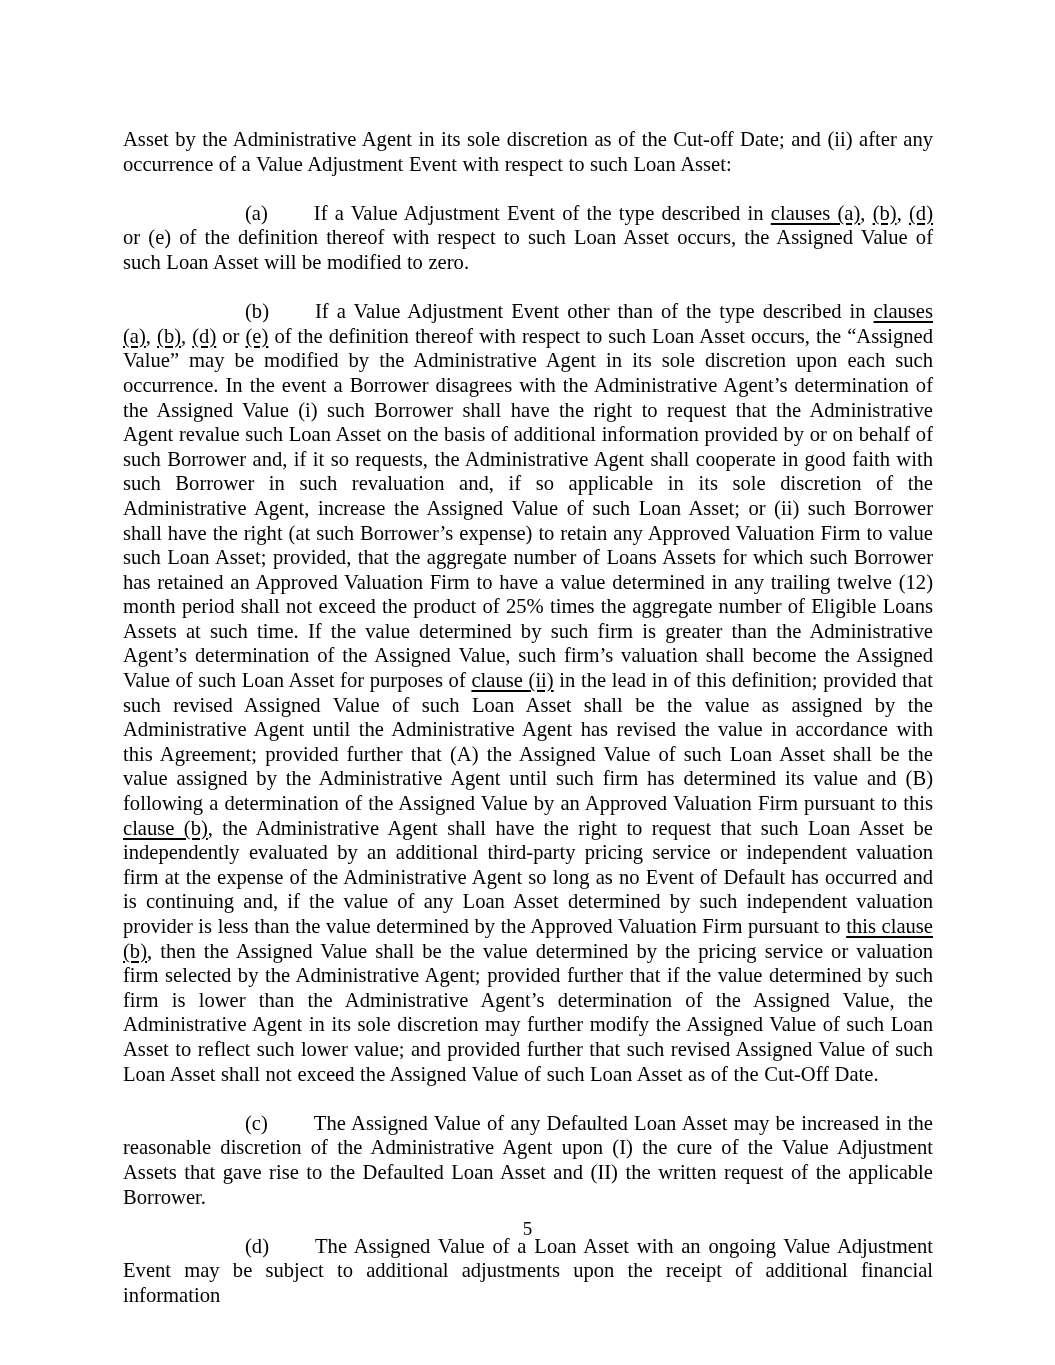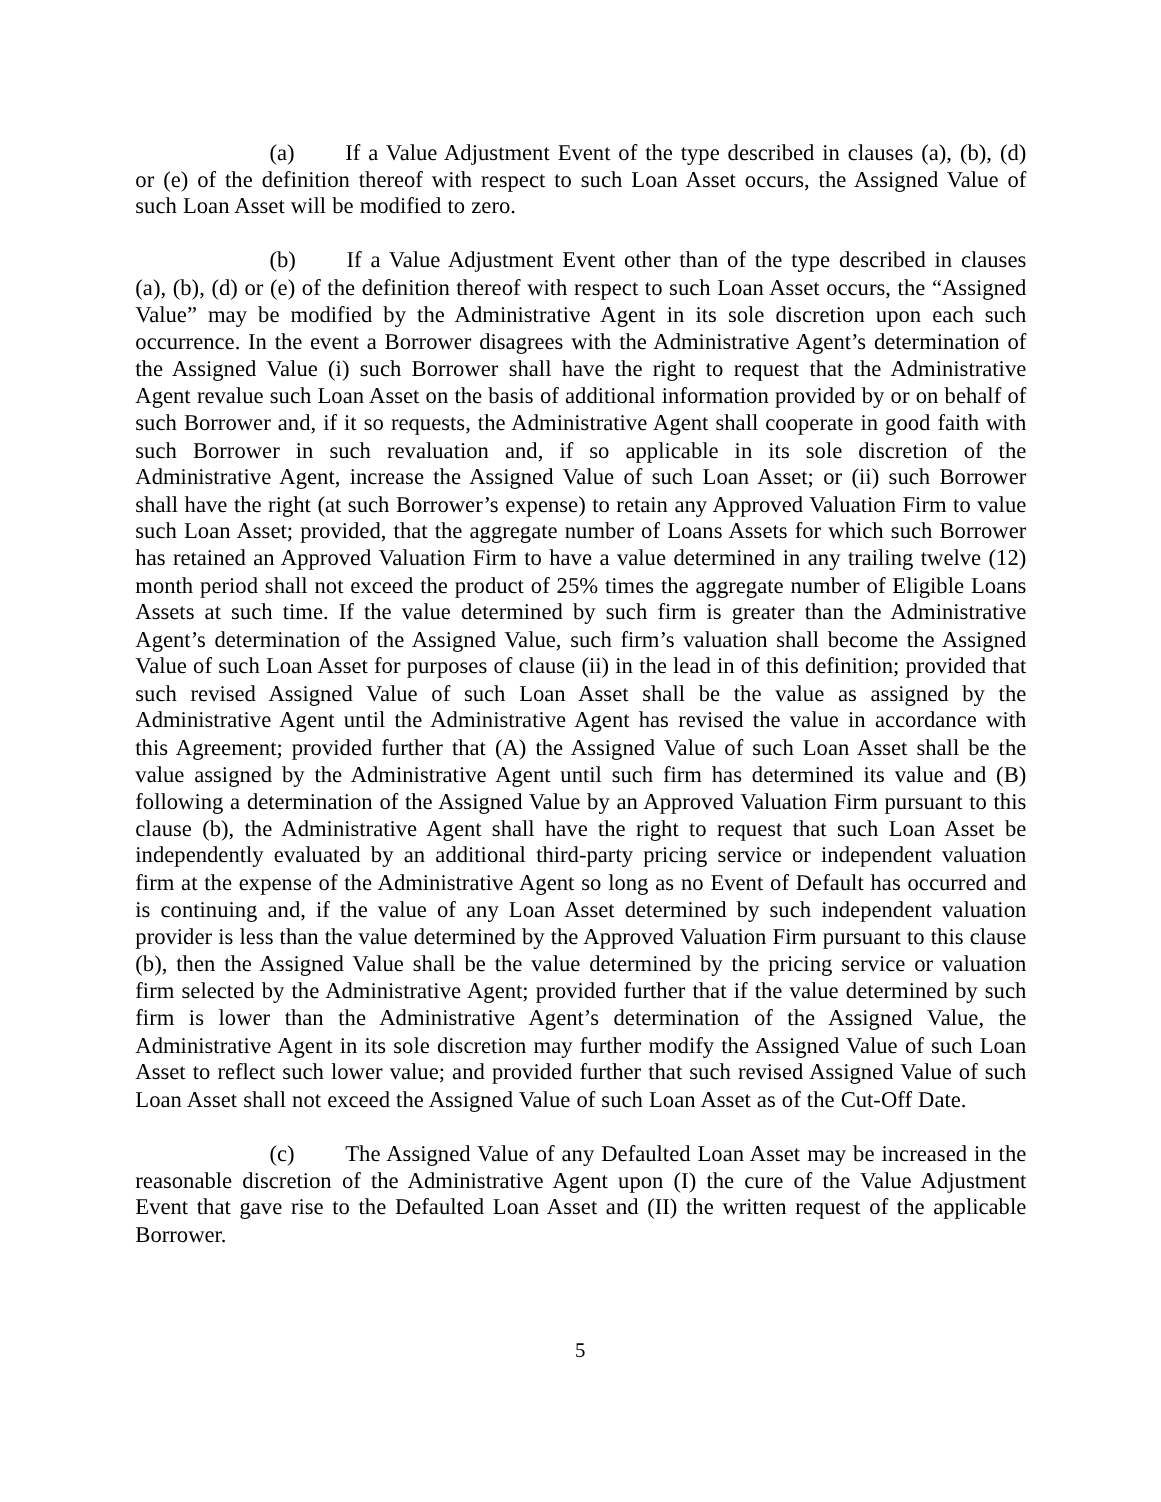--- a/index.html
+++ b/index.html
@@ -32,35 +32,38 @@
   .para.indent {
     text-indent: 122px;
   }
   .tab {
     display: inline-block;
     width: 46px;
   }
   .it {
   }
   .un {
+    text-decoration: underline;
     text-underline-offset: 3px;
   }
   .footer {
     position: absolute;
     top: 1217px;
     left: 0;
     width: 100%;
     text-align: center;
     line-height: 24.6px;
     font-size: 19px;
   }
 </style>
 </head>
 <body>
 
 <div class="page">
   <div class="textbody">
+    <p class="para"><span class="">Asset by the Administrative Agent in its sole discretion as of the Cut-off Date; and (ii) after any occurrence of a Value Adjustment Event with respect to such Loan Asset:</span></p>
     <p class="para indent"><span class="">(a)</span><span class="tab"></span><span class="">If a Value Adjustment Event of the type described in </span><span class="un">clauses (a)</span><span class="">, </span><span class="un">(b)</span><span class="">, </span><span class="un">(d)</span><span class=""> or (e) of the definition thereof with respect to such Loan Asset occurs, the Assigned Value of such Loan Asset will be modified to zero.</span></p>
     <p class="para indent"><span class="">(b)</span><span class="tab"></span><span class="">If a Value Adjustment Event other than of the type described in </span><span class="un">clauses (a)</span><span class="">, </span><span class="un">(b)</span><span class="">, </span><span class="un">(d)</span><span class=""> or </span><span class="un">(e)</span><span class=""> of the definition thereof with respect to such Loan Asset occurs, the “Assigned Value” may be modified by the Administrative Agent in its sole discretion upon each such occurrence.  In the event a Borrower disagrees with the Administrative Agent’s determination of the Assigned Value (i) such Borrower shall have the right to request that the Administrative Agent revalue such Loan Asset on the basis of additional information provided by or on behalf of such Borrower and, if it so requests, the Administrative Agent shall cooperate in good faith with such Borrower in such revaluation and, if so applicable in its sole discretion of the Administrative Agent, increase the Assigned Value of such Loan Asset; or (ii) such Borrower shall have the right (at such Borrower’s expense) to retain any Approved Valuation Firm to value such Loan Asset; </span><span class="it">provided</span><span class="">, that the aggregate number of Loans Assets for which such Borrower has retained an Approved Valuation Firm to have a value determined in any trailing twelve (12) month period shall not exceed the product of 25% times the aggregate number of Eligible Loans Assets at such time.  If the value determined by such firm is greater than the Administrative Agent’s determination of the Assigned Value, such firm’s valuation shall become the Assigned Value of such Loan Asset for purposes of </span><span class="un">clause (ii)</span><span class=""> in the lead in of this definition; </span><span class="it">provided</span><span class=""> that such revised Assigned Value of such Loan Asset shall be the value as assigned by the Administrative Agent until the Administrative Agent has revised the value in accordance with this Agreement; </span><span class="it">provided further</span><span class=""> that (A) the Assigned Value of such Loan Asset shall be the value assigned by the Administrative Agent until such firm has determined its value and (B) following a determination of the Assigned Value by an Approved Valuation Firm pursuant to this </span><span class="un">clause (b)</span><span class="">, the Administrative Agent shall have the right to request that such Loan Asset be independently evaluated by an additional third-party pricing service or independent valuation firm at the expense of the Administrative Agent so long as no Event of Default has occurred and is continuing and, if the value of any Loan Asset determined by such independent valuation provider is less than the value determined by the Approved Valuation Firm pursuant to </span><span class="un">this clause (b)</span><span class="">, then the Assigned Value shall be the value determined by the pricing service or valuation firm selected by the Administrative Agent; </span><span class="it">provided further</span><span class=""> that if the value determined by such firm is lower than the Administrative Agent’s determination of the Assigned Value, the Administrative Agent in its sole discretion may further modify the Assigned Value of such Loan Asset to reflect such lower value; and </span><span class="it">provided further</span><span class=""> that such revised Assigned Value of such Loan Asset shall not exceed the Assigned Value of such Loan Asset as of the Cut-Off Date.</span></p>
-    <p class="para indent"><span class="">(c)</span><span class="tab"></span><span class="">The Assigned Value of any Defaulted Loan Asset may be increased in the reasonable discretion of the Administrative Agent upon (I) the cure of the Value Adjustment Event that gave rise to the Defaulted Loan Asset and (II) the written request of the applicable Borrower.</span></p>
+    <p class="para indent"><span class="">(c)</span><span class="tab"></span><span class="">The Assigned Value of any Defaulted Loan Asset may be increased in the reasonable discretion of the Administrative Agent upon (I) the cure of the Value Adjustment Assets that gave rise to the Defaulted Loan Asset and (II) the written request of the applicable Borrower.</span></p>
+    <p class="para indent"><span class="">(d)</span><span class="tab"></span><span class="">The Assigned Value of a Loan Asset with an ongoing Value Adjustment Event may be subject to additional adjustments upon the receipt of additional financial information</span></p>
   </div>
   <div class="footer">5</div>
 </div>
 
 </body></html>

